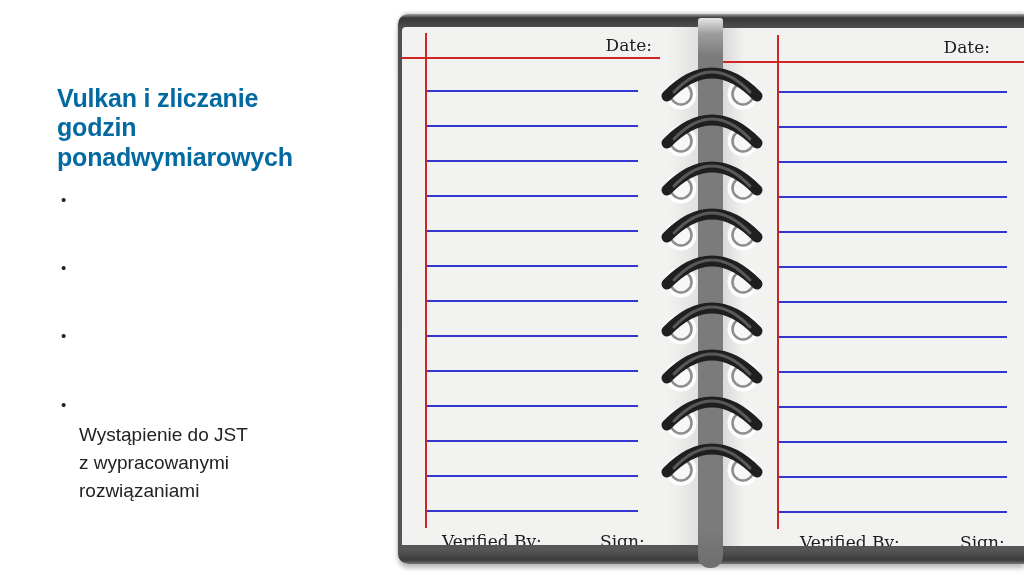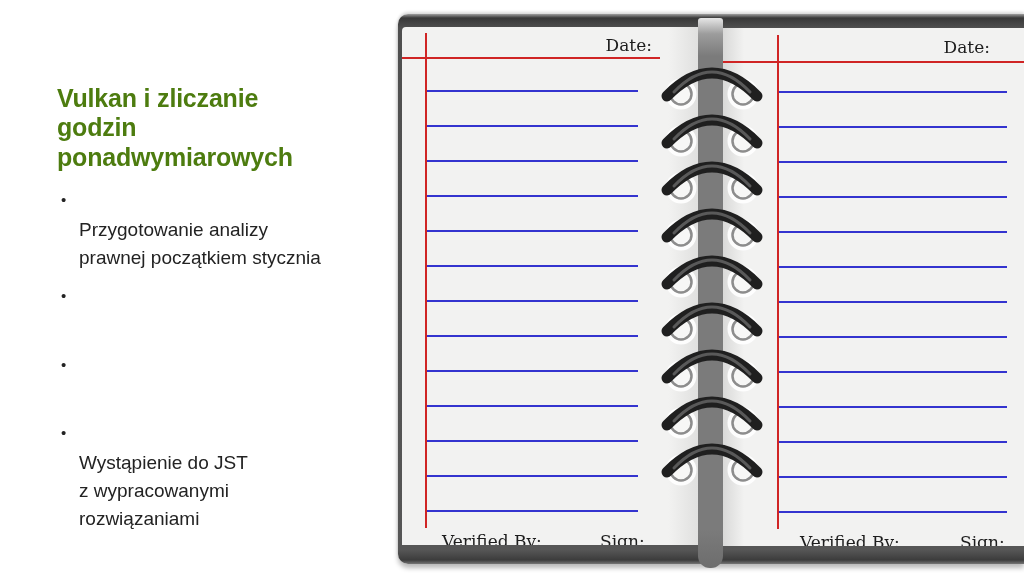--- a/index.html
+++ b/index.html
@@ -4,21 +4,21 @@
 <style>
   html,body{margin:0;padding:0;background:#ffffff;}
   #slide{
     position:relative;width:1024px;height:576px;overflow:hidden;
     background:#ffffff;font-family:"Liberation Sans",sans-serif;
   }
 
   
   #title{
     position:absolute;left:57px;top:84px;width:300px;
-    font-size:25px;font-weight:bold;line-height:1.17;color:#4d7c0f;
+    font-size:25px;font-weight:bold;line-height:1.17;color:#0369a1;
     white-space:pre-line;letter-spacing:-0.2px;
   }
   #bullets{
     position:absolute;left:57px;top:188px;width:310px;
     list-style:none;margin:0;padding:0;
   }
   #bullets li{
     position:relative;padding-left:22px;margin-bottom:12px;
     font-size:19px;line-height:1.48;color:#232323;white-space:pre-line;
   }
@@ -75,22 +75,21 @@
 <body>
 
 <div id="slide">
 
   <div id="title">Vulkan i zliczanie
 godzin
 ponadwymiarowych</div>
 
   <ul id="bullets">
     <li>
-      <span class="marker">•</span><span>Przygotowanie analizy
-prawnej początkiem stycznia</span>
+      <span class="marker">•</span>
     </li>
     <li>
       <span class="marker">•</span>
     </li>
     <li>
       <span class="marker">•</span>
     </li>
     <li>
       <span class="marker">•</span><span>Wystąpienie do JST
 z wypracowanymi

